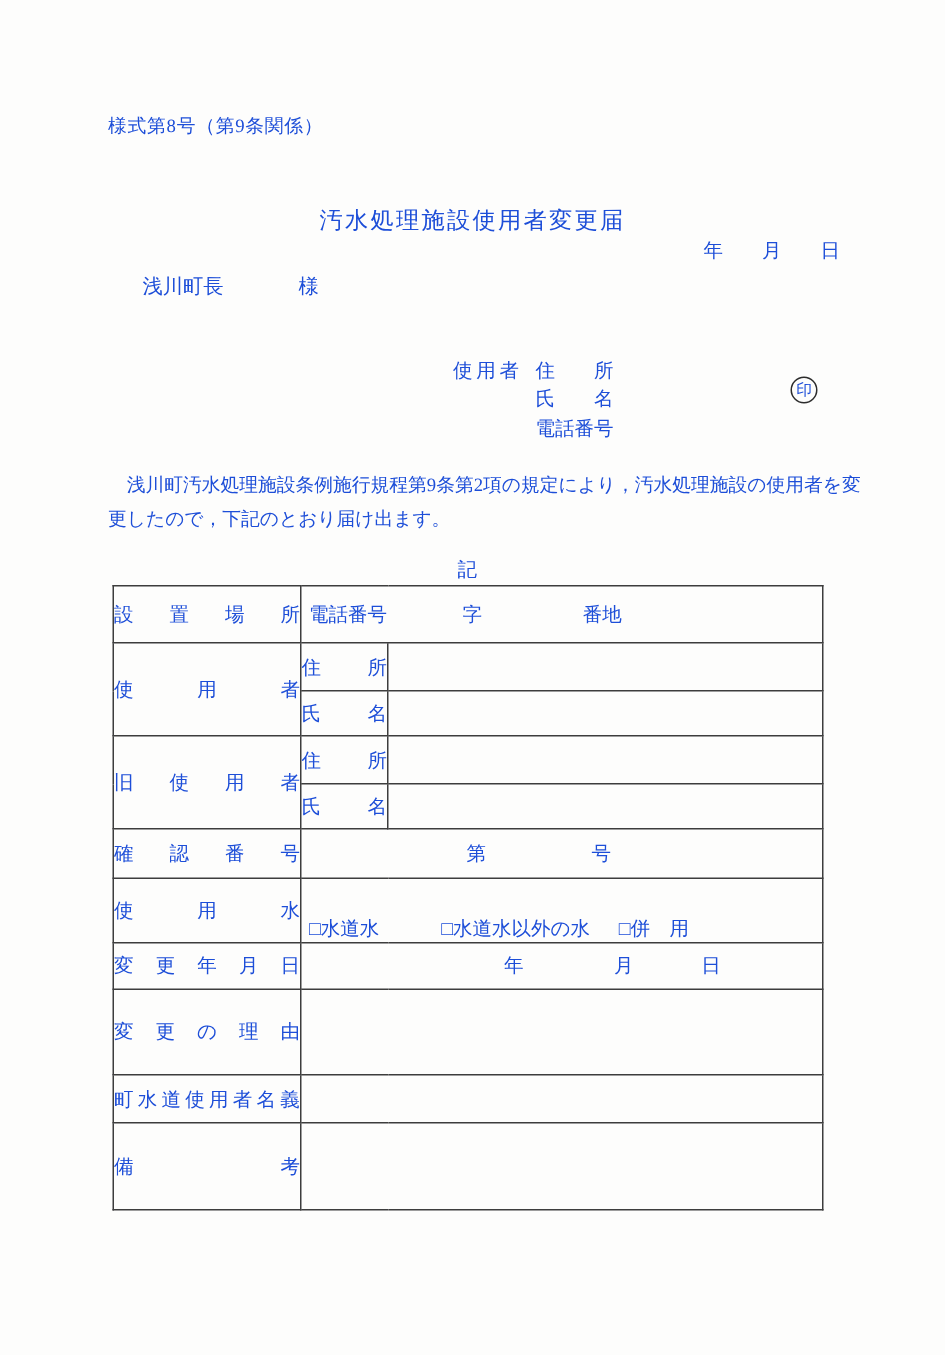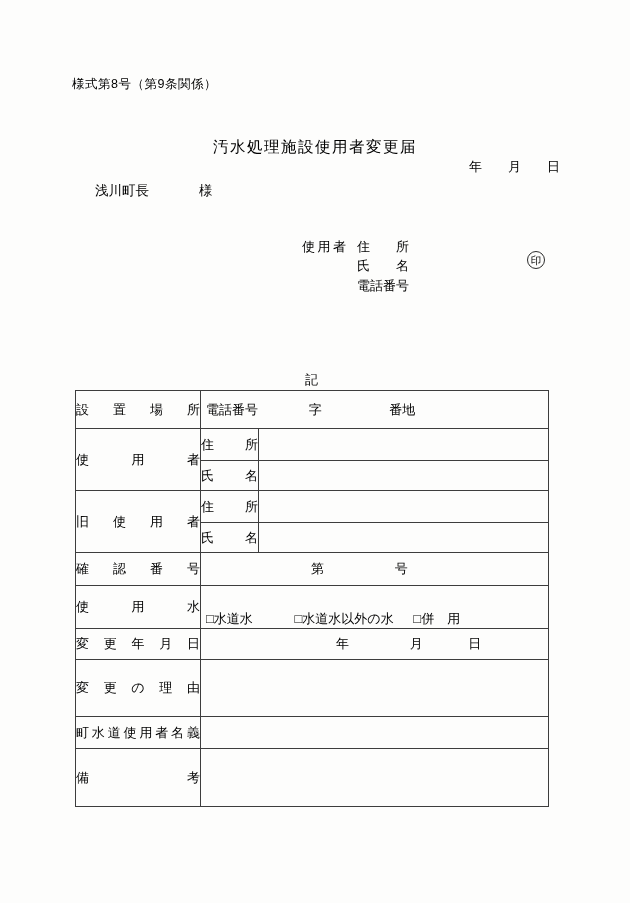--- a/index.html
+++ b/index.html
@@ -1,22 +1,22 @@
 <!DOCTYPE html>
 <html><head>
 <meta charset="utf-8">
 <style>
   html,body{margin:0;padding:0;background:#e9e9e9;}
   .page{
     position:relative;
     width:630px;height:903px;
     margin:0 auto;
     background:#fdfdfc;
-    color:#000000;
-    font-family:Liberation Sans, sans-serif;
+    color:#1d4ed8;
+    font-family:Liberation Serif, serif;
     overflow:hidden;
     box-sizing:border-box;
   }
   .abs{position:absolute;}
   .form-number{left:72px;top:76px;font-size:12.5px;letter-spacing:.5px;}
   .doc-title{left:0;top:117px;width:630px;text-align:center;font-size:15.5px;letter-spacing:1.5px;margin-top:20px;}
   .date-top{top:158px;right:70px;font-size:13px;}
   .addressee-line{left:95px;top:182px;font-size:13.5px;}
   .honorific{margin-left:50px;}
   .applicant{left:302px;top:237px;font-size:13px;}
@@ -88,20 +88,21 @@
         </span>
     </div>
     <div class="arow">
       <span class="spacer"></span>
       <span class="alabel">電話番号</span>
     </div>
   </div>
 
   <div class="abs seal">印</div>
 
+  <div class="abs body-par">浅川町汚水処理施設条例施行規程第9条第2項の規定により，汚水処理施設の使用者を変更したので，下記のとおり届け出ます。</div>
 
   <div class="abs record">記</div>
 
   <table class="form">
     <colgroup>
       <col style="width:125px">
         <col style="width:58px">
         <col style="width:290px">
     </colgroup>
     <tbody>

